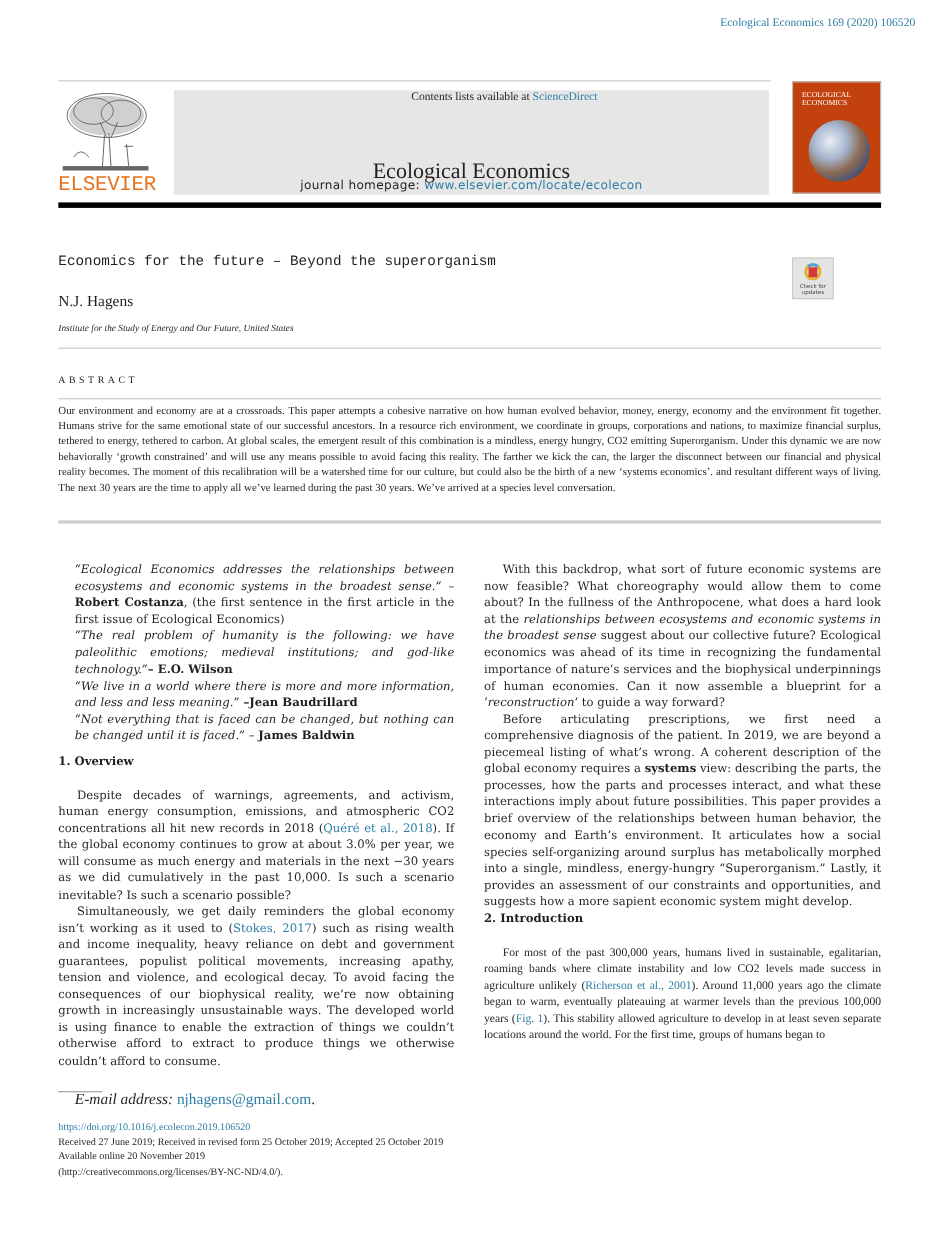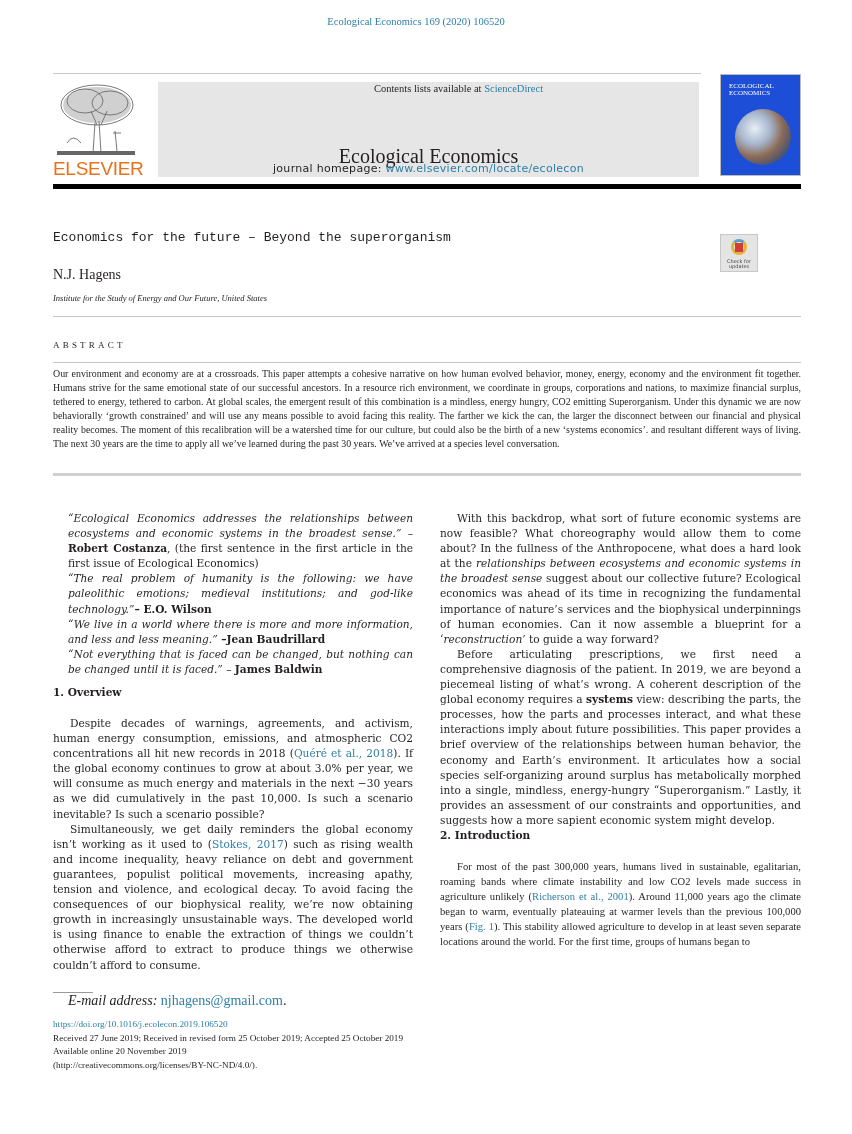--- a/index.html
+++ b/index.html
@@ -5,32 +5,32 @@
   html, body { margin: 0; padding: 0; background: #ffffff; }
   body {
     width: 852px; height: 1134px; position: relative; overflow: hidden;
     font-family: "DejaVu Serif", "Liberation Serif", serif;
     color: #231f20;
   }
   .abs { position: absolute; }
   .link { color: #2e7ea6; }
 
   
-  #citation { top: 16px; left: 0; width: 832px; text-align: center; font-size: 10.5px; color: #2e7ea6; font-family: "Liberation Serif", serif; }
+  #citation { top: 16px; left: 0; width: 832px; text-align: right; font-size: 10.5px; color: #2e7ea6; font-family: "Liberation Serif", serif; }
 
   
   #hdr-topline { top: 73px; left: 53px; width: 648px; height: 1px; background: #c9c9c9; }
   #logo { top: 81px; left: 53px; width: 86px; height: 97px; }
   #logo-tree { position:absolute; top:0; left:2px; width:82px; height:78px; }
-  #logo-word { position:absolute; bottom:0; left:0; width:86px; text-align:left; color:#e9711c; font-family:Liberation Sans, sans-serif; font-size:19px; letter-spacing:-0.3px; line-height:19px; }
+  #logo-word { position:absolute; bottom:0; left:0; width:86px; text-align:left; color:#e9711c; font-family:Liberation Mono, monospace; font-size:19px; letter-spacing:-0.3px; line-height:19px; }
   #graybox { top: 82px; left: 158px; width: 541px; height: 95px; background: #e6e6e6; }
   #contents { top: 83px; left: 158px; width: 601px; text-align: center; font-size: 10.5px; font-family: "Liberation Serif", serif; }
   #journal-name { top: 117px; left: 158px; width: 541px; text-align: center; font-size: 20px; font-family: "Liberation Serif", serif; margin-top: 28px; }
   #homepage { top: 162px; left: 158px; width: 541px; text-align: center; font-size: 11px; font-family: "DejaVu Sans", sans-serif; letter-spacing: 0.3px; }
-  #cover { top: 74px; left: 720px; width: 81px; height: 102px; background: #1d4ed8; border: 1px solid #bbb; box-sizing: border-box; overflow: hidden; }
+  #cover { top: 74px; left: 720px; width: 81px; height: 102px; background: #c2410c; border: 1px solid #bbb; box-sizing: border-box; overflow: hidden; }
   #cover-title { position:absolute; top:8px; left:8px; font-size:7px; line-height:7px; color:#fff; font-family:"Liberation Serif", serif; }
   #cover-globe { position:absolute; top:34px; left:14px; width:56px; height:56px; border-radius:50%;
     background: radial-gradient(circle at 35% 35%, #e8eef5 0%, #a7b7cf 30%, #8c6a55 55%, #3a4f7a 80%, #2a335a 100%); }
   #hdr-bar { top: 184px; left: 53px; width: 748px; height: 5px; background: #000; }
 
   
   #title { top: 230px; left: 53px; font-size: 13px; font-family: Liberation Mono, monospace; }
   #author { top: 267px; left: 53px; font-size: 14px; font-family: "Liberation Serif", serif; }
   #affil { top: 293px; left: 53px; font-size: 8.5px; font-style: italic; font-family: "Liberation Serif", serif; }
   #check { top: 234px; left: 720px; width: 38px; height: 38px; background: #e4e4e4; border: 1px solid #c8c8c8; box-sizing: border-box; }

